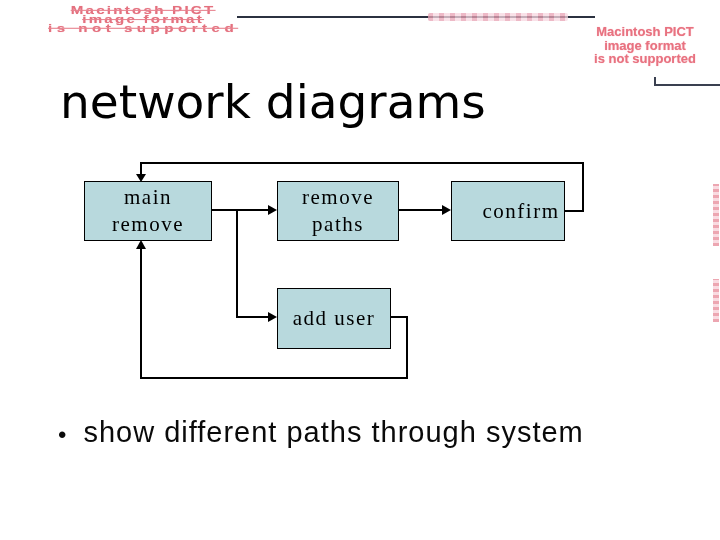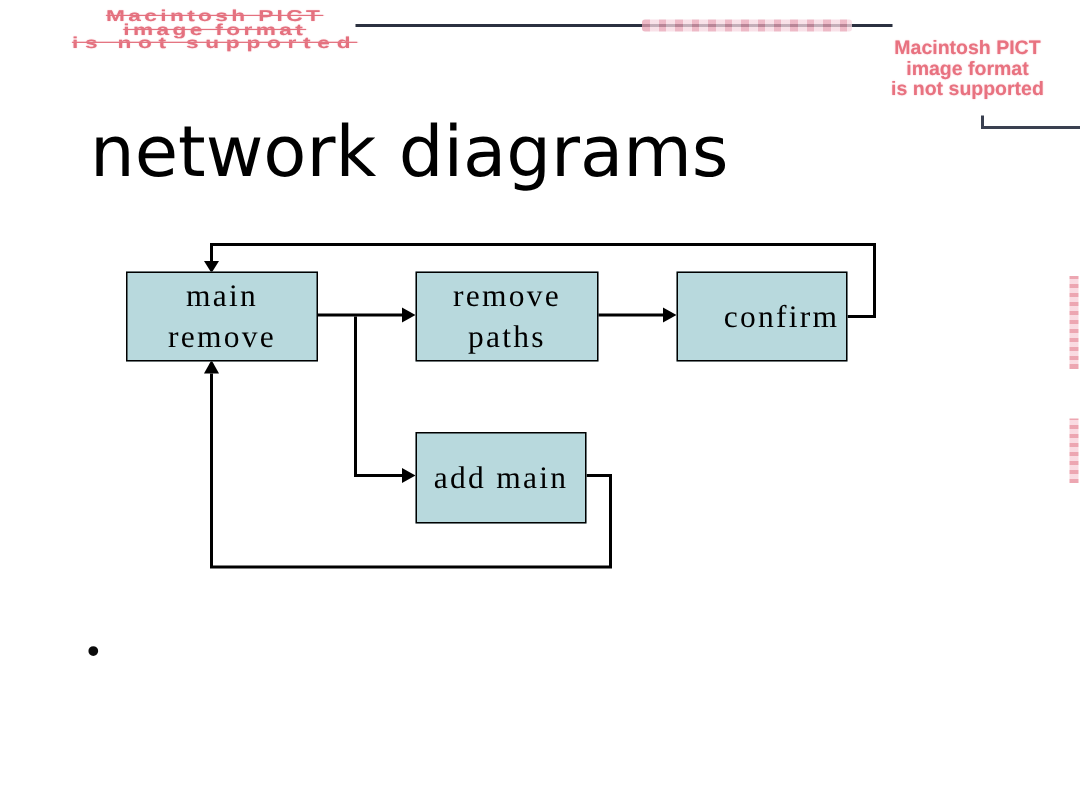--- a/index.html
+++ b/index.html
@@ -134,18 +134,19 @@
   <span>remove</span>
 </div>
 <div class="abs node node-remove">
   <span>remove</span>
   <span>paths</span>
 </div>
 <div class="abs node node-confirm">
   <span>confirm</span>
 </div>
 <div class="abs node node-add">
-  <span>add main</span>
+  <span>add user</span>
 </div>
 
 <div class="abs bullet-line">
   <span class="bullet-glyph">•</span>
+  <span>show different paths through system</span>
 </div>
 
 </body></html>

